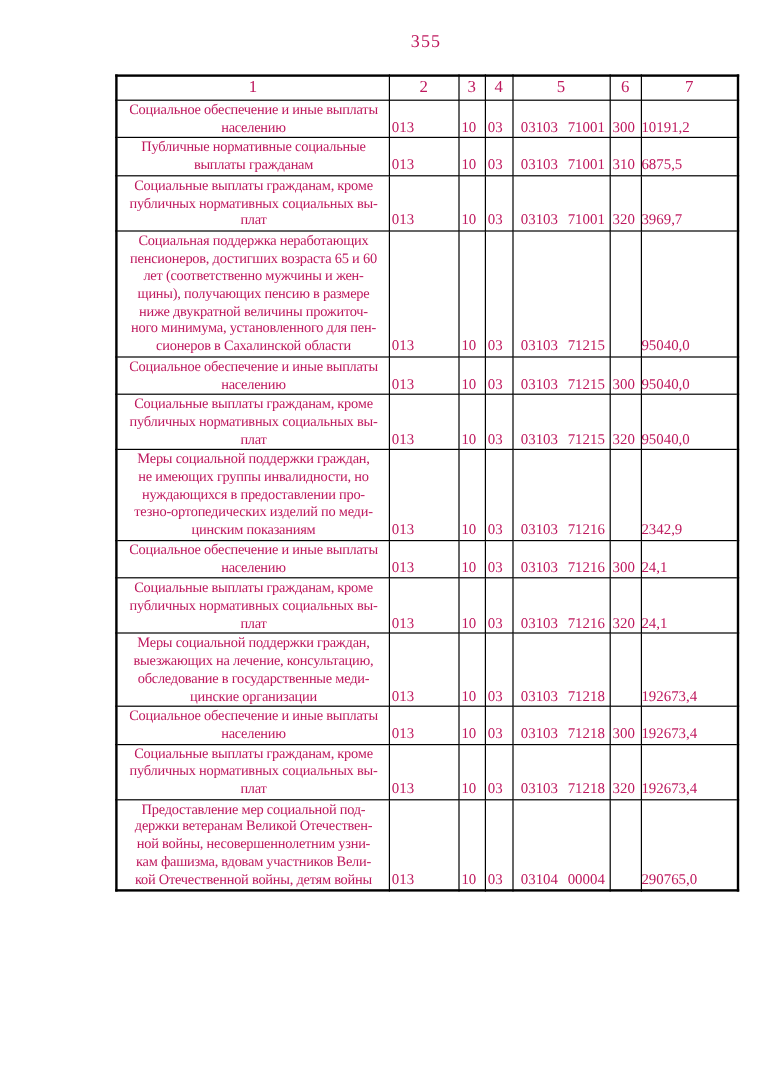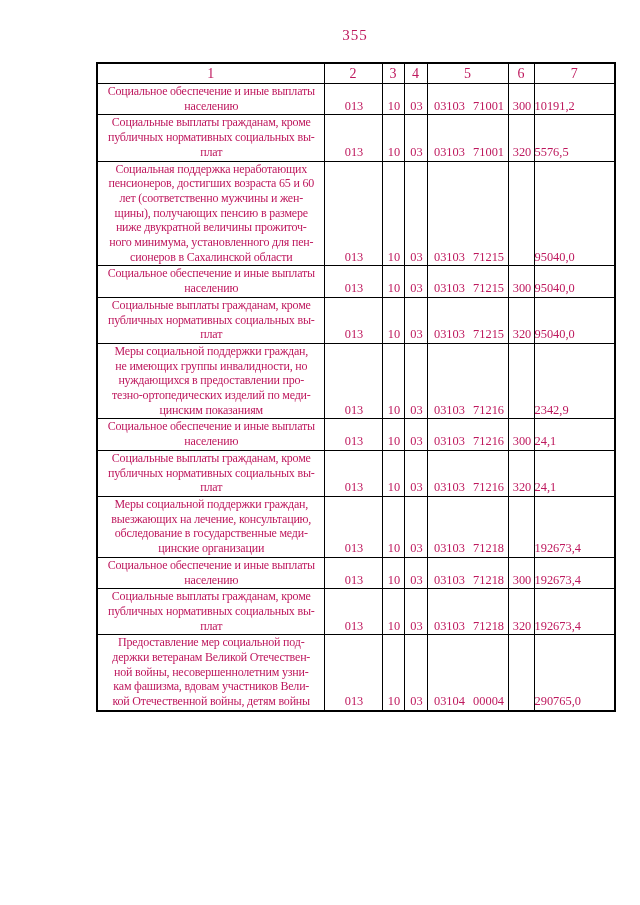--- a/index.html
+++ b/index.html
@@ -56,21 +56,21 @@
   }
   td.cell-label {
     vertical-align: top;
     text-align: center;
     white-space: pre;
     padding-left: 1px;
     font-size: 12px;
     letter-spacing: -0.2px;
   }
   td.cell-c2, td.cell-c3, td.cell-c4, td.cell-c6 {
-    text-align: center;
+    text-align: left;
     padding-left: 2px;
   }
   td.cell-c5 {
     text-align: center;
     padding-left: 3px;
     word-spacing: 5px;
   }
   td.cell-c7 {
     text-align: left;
     padding-right: 2px;
@@ -108,29 +108,39 @@
           <td class="cell-label">Социальное обеспечение и иные выплаты
 населению</td>
           <td class="cell-c2">013</td>
           <td class="cell-c3">10</td>
           <td class="cell-c4">03</td>
           <td class="cell-c5">03103 71001</td>
           <td class="cell-c6">300</td>
           <td class="cell-c7">10191,2</td>
         </tr>
         <tr>
-          <td class="cell-label">Социальные выплаты гражданам, кроме
-публичных нормативных социальных вы-
-плат</td>
+          <td class="cell-label">Публичные нормативные социальные
+выплаты гражданам</td>
           <td class="cell-c2">013</td>
           <td class="cell-c3">10</td>
           <td class="cell-c4">03</td>
           <td class="cell-c5">03103 71001</td>
-          <td class="cell-c6">320</td>
-          <td class="cell-c7">5576,5</td>
+          <td class="cell-c6">310</td>
+          <td class="cell-c7">6875,5</td>
+        </tr>
+        <tr>
+          <td class="cell-label">Социальные выплаты гражданам, кроме
+публичных нормативных социальных вы-
+плат</td>
+          <td class="cell-c2">013</td>
+          <td class="cell-c3">10</td>
+          <td class="cell-c4">03</td>
+          <td class="cell-c5">03103 71001</td>
+          <td class="cell-c6">320</td>
+          <td class="cell-c7">3969,7</td>
         </tr>
         <tr>
           <td class="cell-label">Социальная поддержка неработающих
 пенсионеров, достигших возраста 65 и 60
 лет (соответственно мужчины и жен-
 щины), получающих пенсию в размере
 ниже двукратной величины прожиточ-
 ного минимума, установленного для пен-
 сионеров в Сахалинской области</td>
           <td class="cell-c2">013</td>

